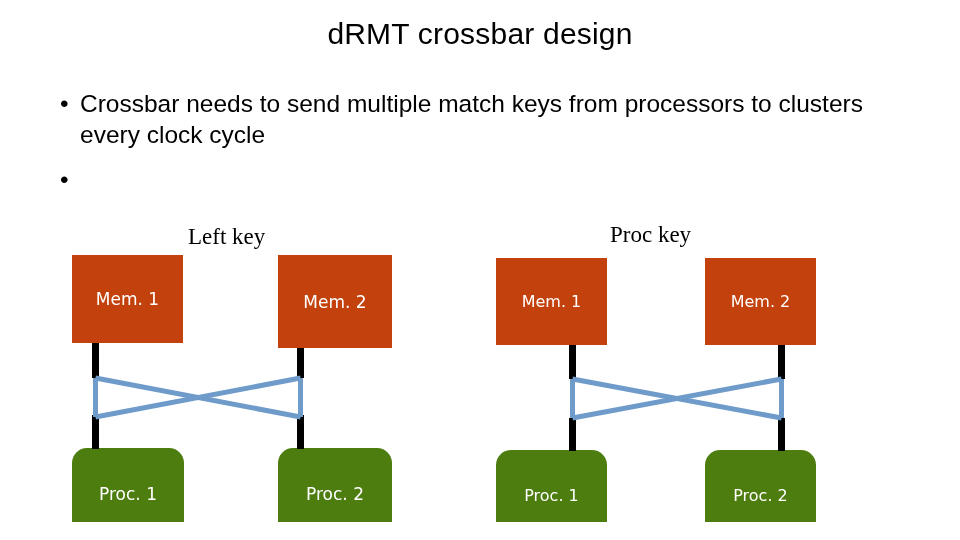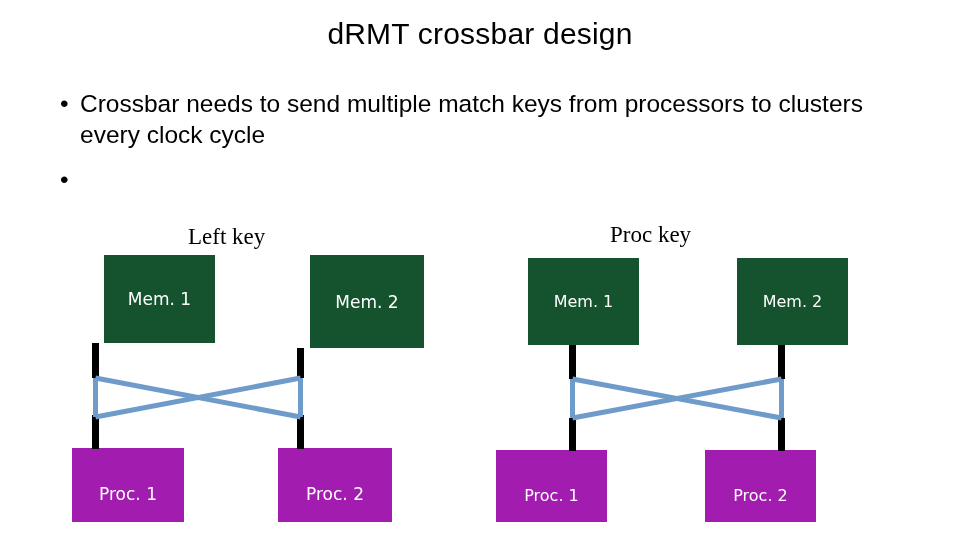--- a/index.html
+++ b/index.html
@@ -82,22 +82,22 @@
     position: absolute;
     display: flex;
     align-items: center;
     justify-content: center;
     color: #ffffff;
     font-family: "DejaVu Sans", sans-serif;
     font-weight: 400;
     white-space: nowrap;
     box-sizing: border-box;
   }
-  .node-box.mem  { background: #14532d; margin-left: 32px; }
-  .node-box.proc { background: #a21caf; }
+  .node-box.mem  { background: #c2410c; }
+  .node-box.proc { background: #4d7c0f; border-radius: 15px; }
 
   
   #mem-left-1  { left: 72px;  top: 255px; width: 111px; height: 88px;  font-size: 17px; }
   #mem-left-2  { left: 278px; top: 255px; width: 114px; height: 93px;  font-size: 17px; }
   #proc-left-1 { left: 72px;  top: 448px; width: 112px; height: 92px;  font-size: 17px; }
   #proc-left-2 { left: 278px; top: 448px; width: 114px; height: 92px;  font-size: 17px; }
 
   
   #mem-right-1  { left: 496px; top: 258px; width: 111px; height: 87px; font-size: 16px; }
   #mem-right-2  { left: 705px; top: 258px; width: 111px; height: 87px; font-size: 16px; }

